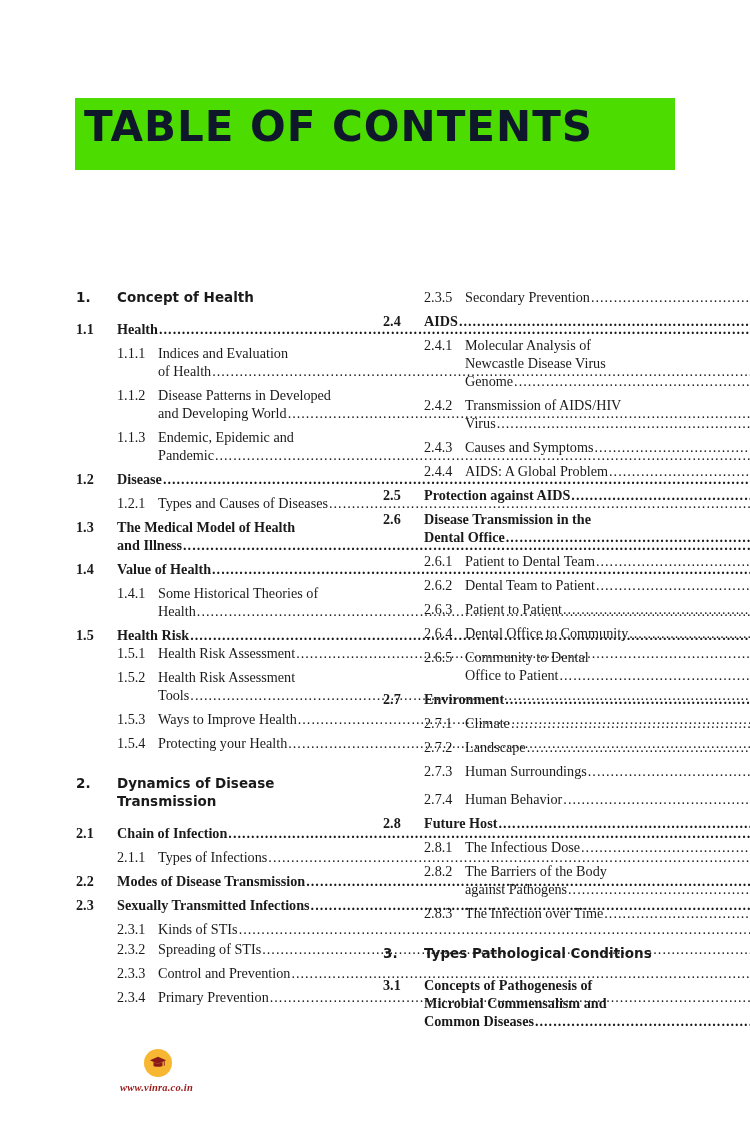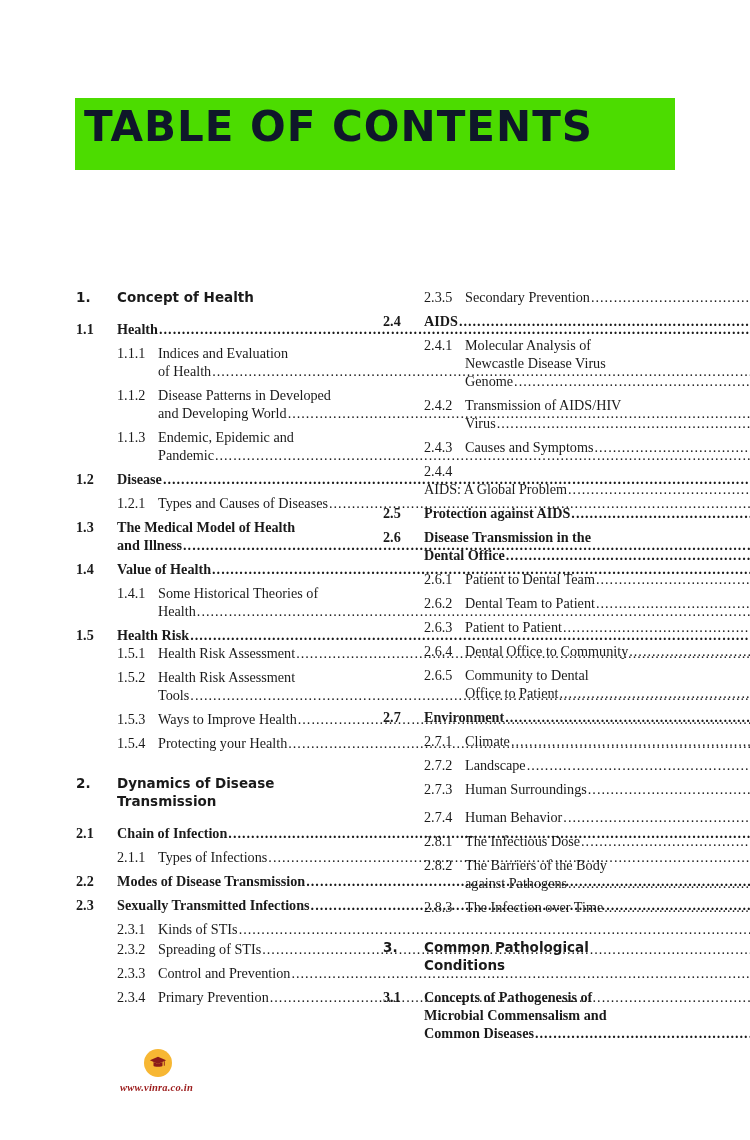--- a/index.html
+++ b/index.html
@@ -315,21 +315,21 @@
     </div>
     <div class="entry sub" style="margin-top: 6px;">
       <span class="num">2.4.3</span>
       <div class="body">
         <div class="leader-line">
           <span class="txt">Causes and Symptoms</span>
           <span class="dots"></span>
         </div>
       </div>
     </div>
-    <div class="entry sub" style="margin-top: 6px; flex-direction: column;">
+    <div class="entry sub" style="margin-top: 6px;">
       <span class="num">2.4.4</span>
       <div class="body">
         <div class="leader-line">
           <span class="txt">AIDS: A Global Problem</span>
           <span class="dots"></span>
         </div>
       </div>
     </div>
     <div class="entry section" style="margin-top: 6px;">
       <span class="num">2.5</span>
@@ -434,20 +434,29 @@
     </div>
     <div class="entry sub" style="margin-top: 10px;">
       <span class="num">2.7.4</span>
       <div class="body">
         <div class="leader-line">
           <span class="txt">Human Behavior</span>
           <span class="dots"></span>
         </div>
       </div>
     </div>
+    <div class="entry section" style="margin-top: 6px;">
+      <span class="num">2.8</span>
+      <div class="body">
+        <div class="leader-line">
+          <span class="txt">Future Host</span>
+          <span class="dots"></span>
+        </div>
+      </div>
+    </div>
     <div class="entry sub" style="margin-top: 6px;">
       <span class="num">2.8.1</span>
       <div class="body">
         <div class="leader-line">
           <span class="txt">The Infectious Dose</span>
           <span class="dots"></span>
         </div>
       </div>
     </div>
     <div class="entry sub" style="margin-top: 6px;">
@@ -465,21 +474,21 @@
       <div class="body">
         <div class="leader-line">
           <span class="txt">The Infection over Time</span>
           <span class="dots"></span>
         </div>
       </div>
     </div>
     <div class="entry chapter" style="margin-top: 22px;">
       <span class="num">3.</span>
       <div class="body">
-        <div>Common Pathological Conditions</div>
+        <div>Types Pathological Conditions</div>
       </div>
     </div>
     <div class="entry section" style="margin-top: 14px;">
       <span class="num">3.1</span>
       <div class="body">
         <div>Concepts of Pathogenesis of</div>
         <div>Microbial Commensalism and</div>
         <div class="leader-line">
           <span class="txt">Common Diseases</span>
           <span class="dots"></span>

